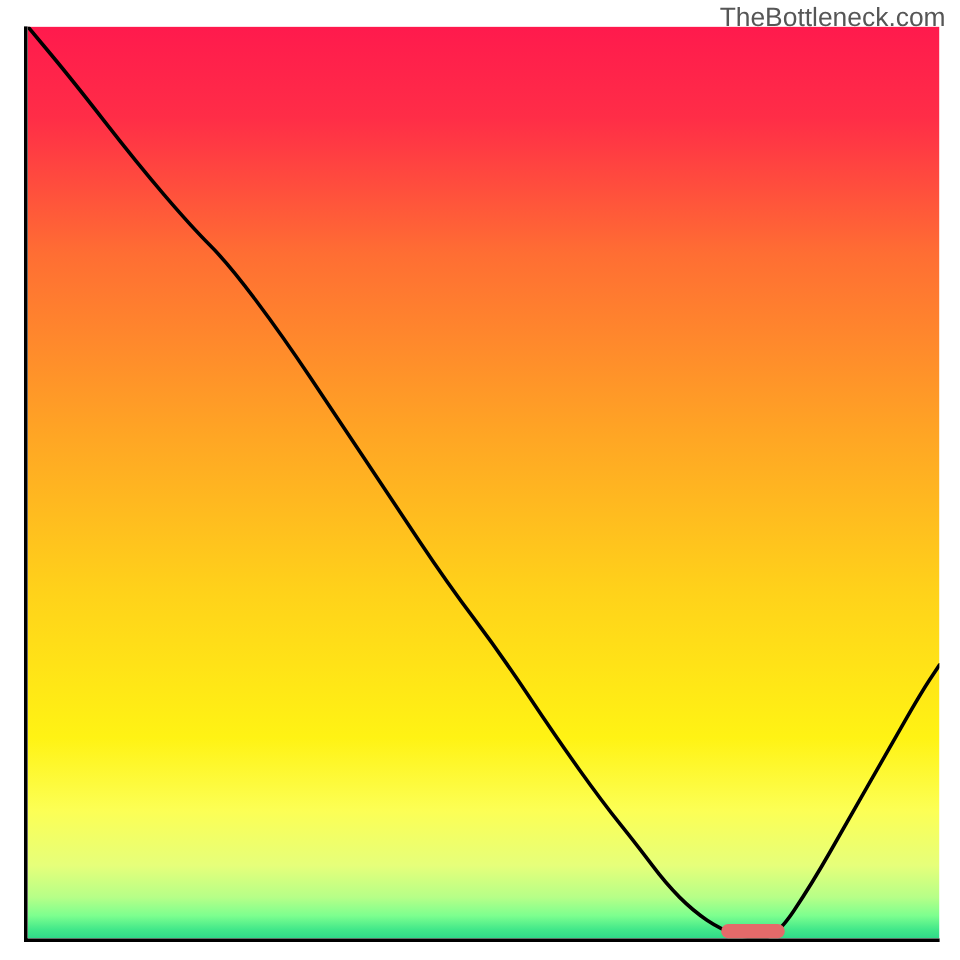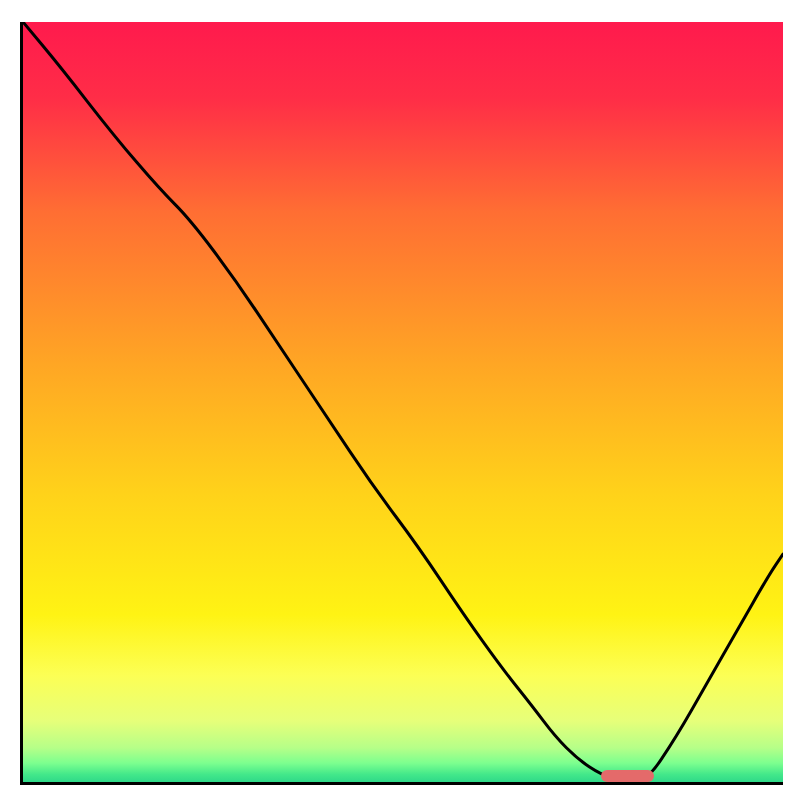--- a/index.html
+++ b/index.html
@@ -53,20 +53,21 @@
     height: 12px;
     border-radius: 6px;
     background: #e46a6a;
   }
 </style>
 </head>
 <body>
 
 <div class="container">
 
+  <div class="watermark">TheBottleneck.com</div>
 
   <div class="plot-area">
 
     <svg class="gradient-bg" viewBox="0 0 760 760" preserveAspectRatio="none">
       <defs>
         <linearGradient id="bgGrad" x1="0" y1="0" x2="0" y2="1">
             <stop offset="0.00%" stop-color="#ff1a4d"></stop>
             <stop offset="10.00%" stop-color="#ff2d47"></stop>
             <stop offset="25.00%" stop-color="#ff6e33"></stop>
             <stop offset="45.00%" stop-color="#ffa624"></stop>

